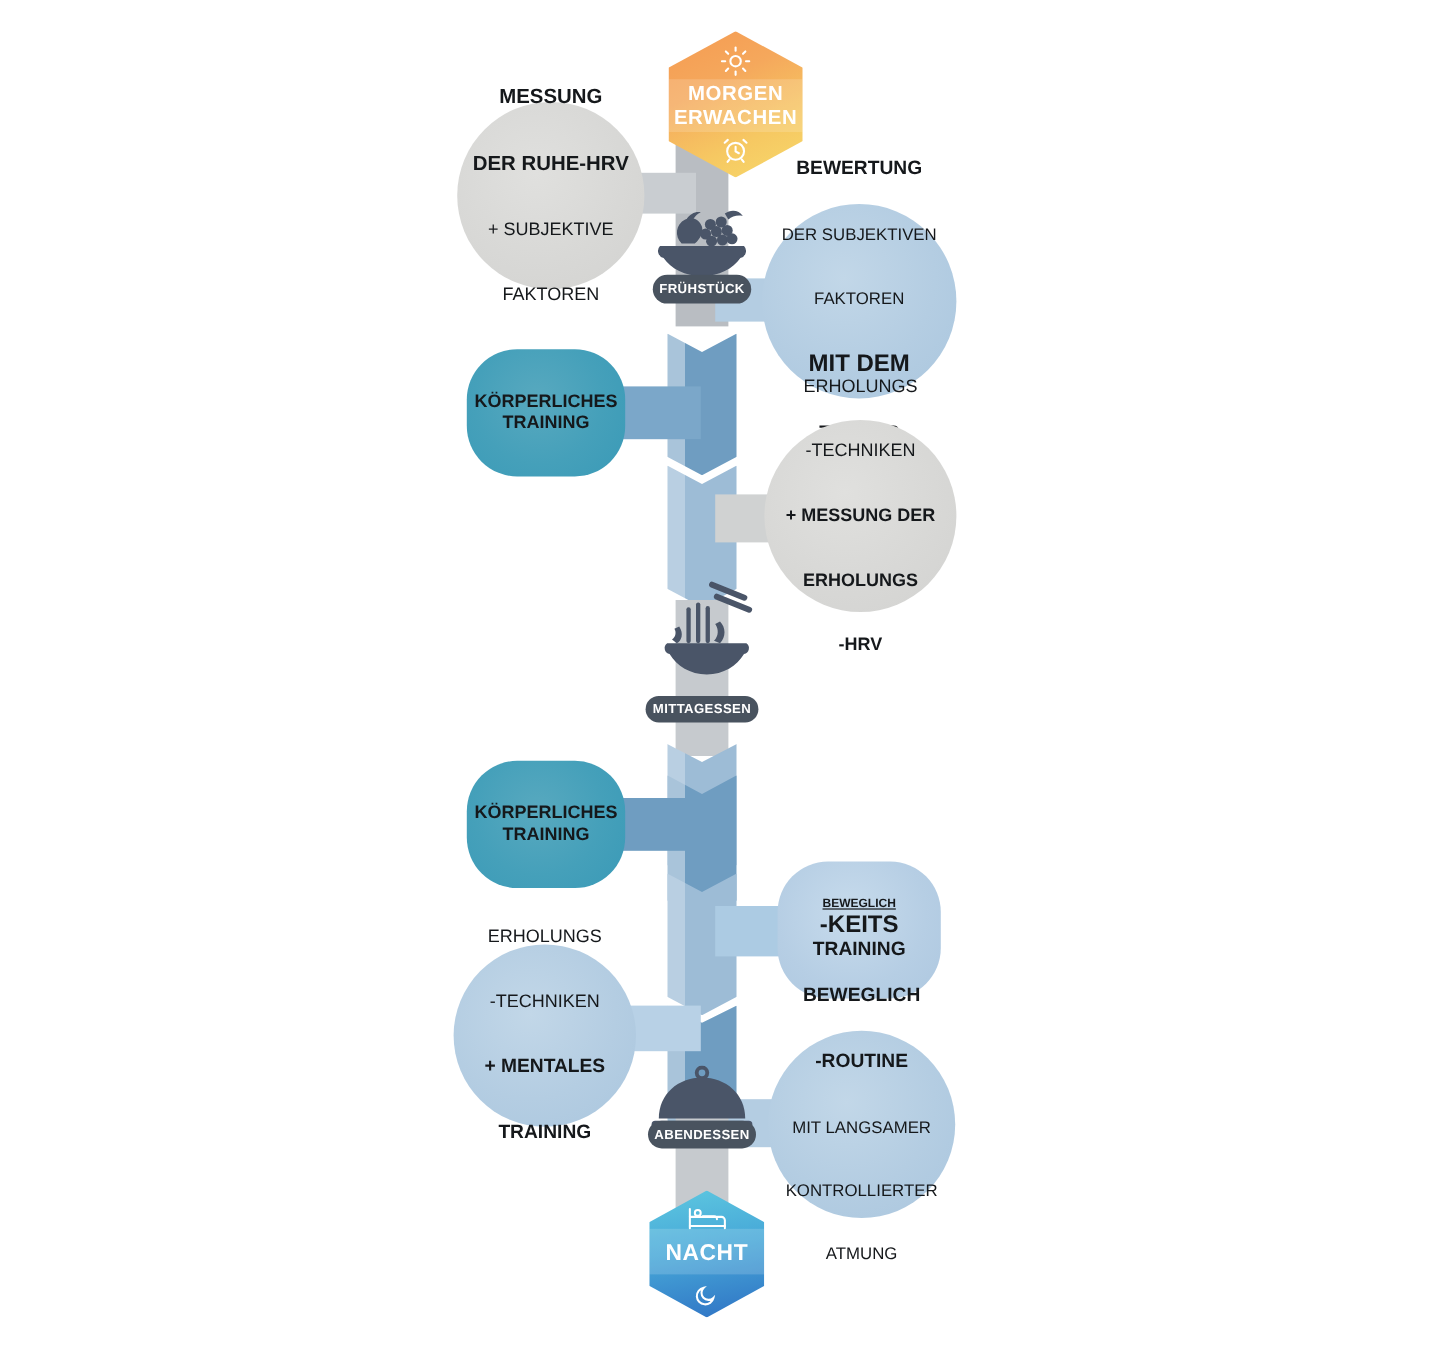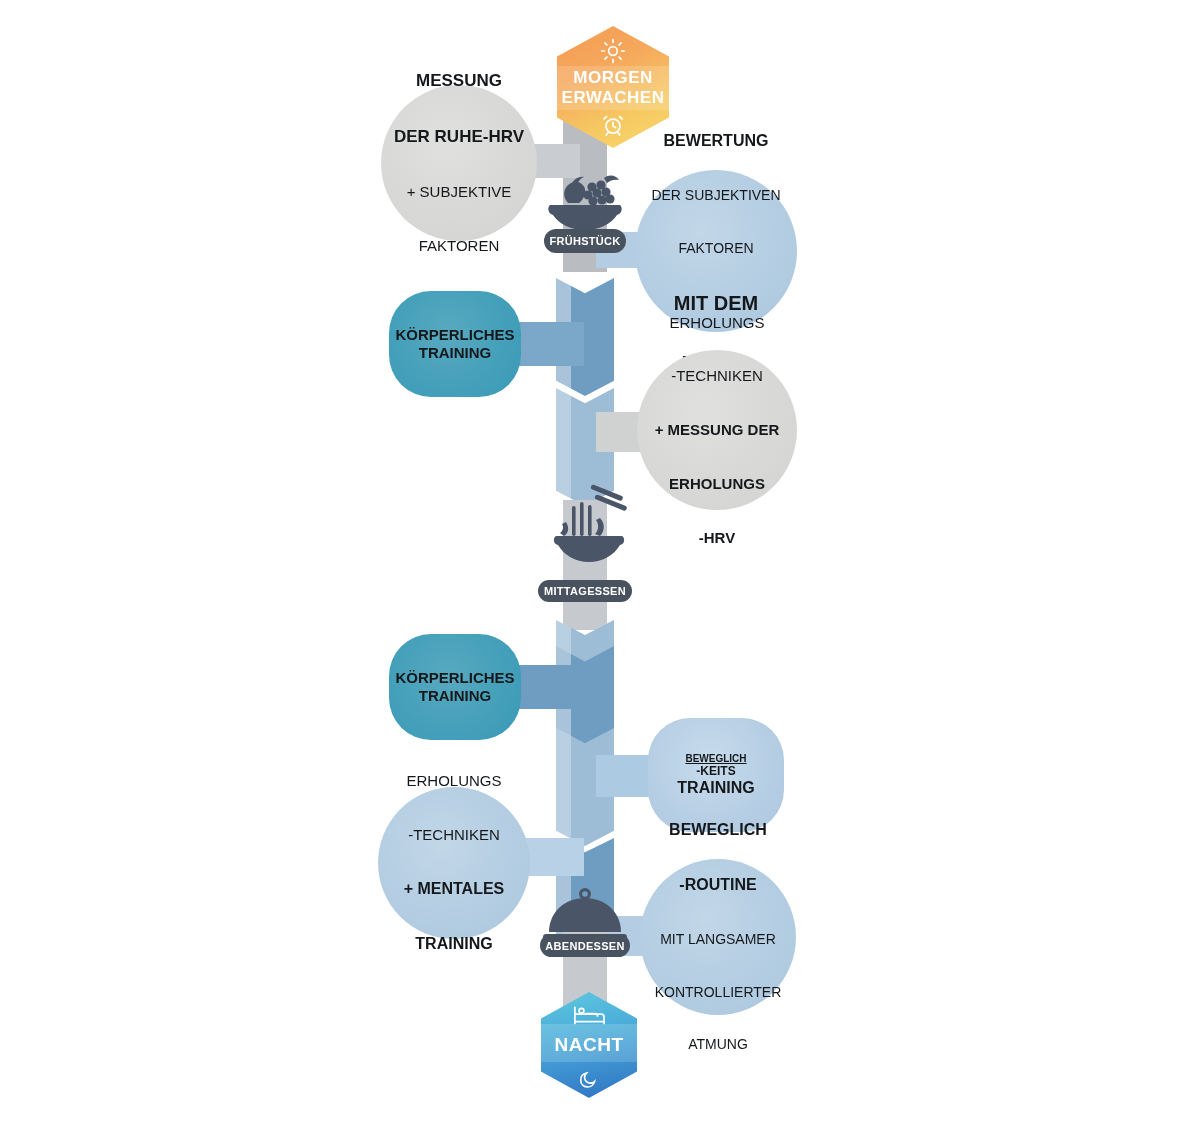--- a/index.html
+++ b/index.html
@@ -272,21 +272,21 @@
     <span class="ln b" style="font-size:15px;">-HRV</span>
   </div>
 
   <div class="node rounded-sq n-teal abs" style="left:389px; top:634px; width:132px; height:106px;">
     <span class="ln b" style="font-size:15px;">KÖRPERLICHES</span>
     <span class="ln b" style="font-size:15px;">TRAINING</span>
   </div>
 
   <div class="node rounded-sq n-bluesq abs" style="left:648px; top:718px; width:136px; height:114px;">
     <span class="ln b" style="font-size:10px;text-decoration:underline;">BEWEGLICH</span>
-    <span class="ln b" style="font-size:12px;">-KEITS</span>
+    <span class="ln b" style="font-size:20px;">-KEITS</span>
     <span class="ln b" style="font-size:16px;">TRAINING</span>
   </div>
 
   <div class="node circle n-blue abs" style="left:378px; top:787px; width:152px; height:152px;">
     <span class="ln r" style="font-size:15px;">ERHOLUNGS</span>
     <span class="ln r" style="font-size:15px;">-TECHNIKEN</span>
     <span class="ln b" style="font-size:16px;">+ MENTALES</span>
     <span class="ln b" style="font-size:16px;">TRAINING</span>
   </div>
 

